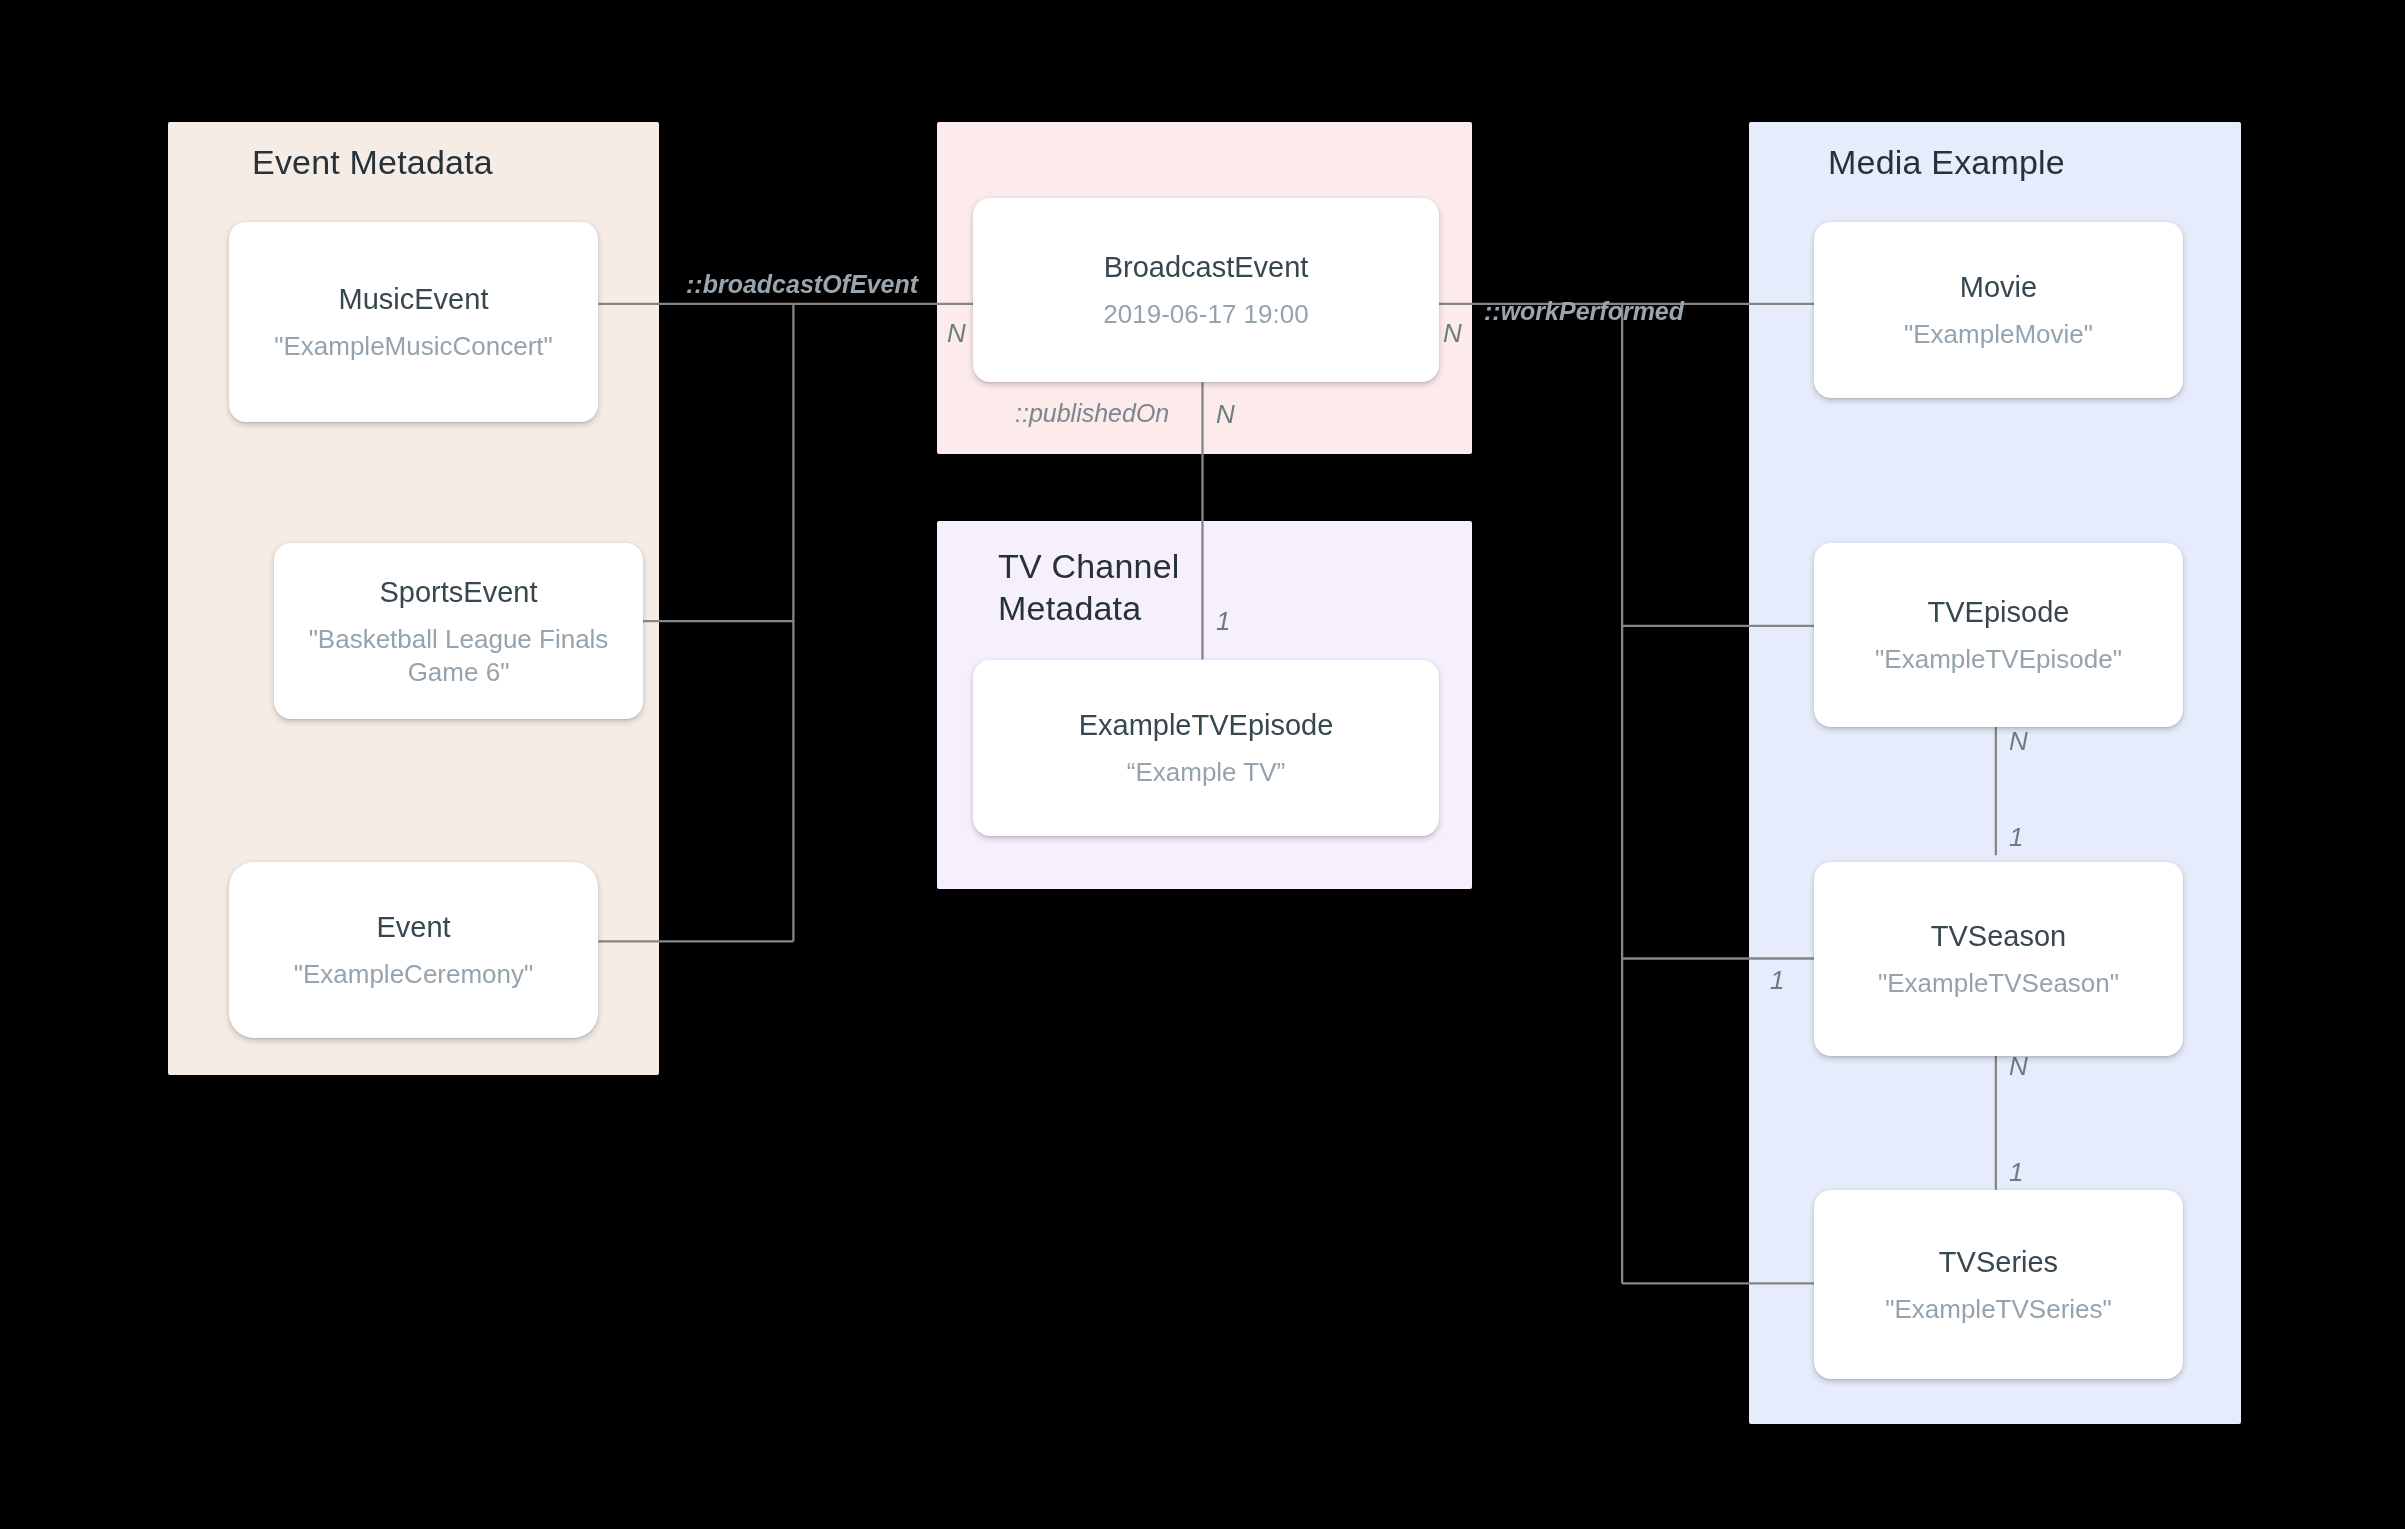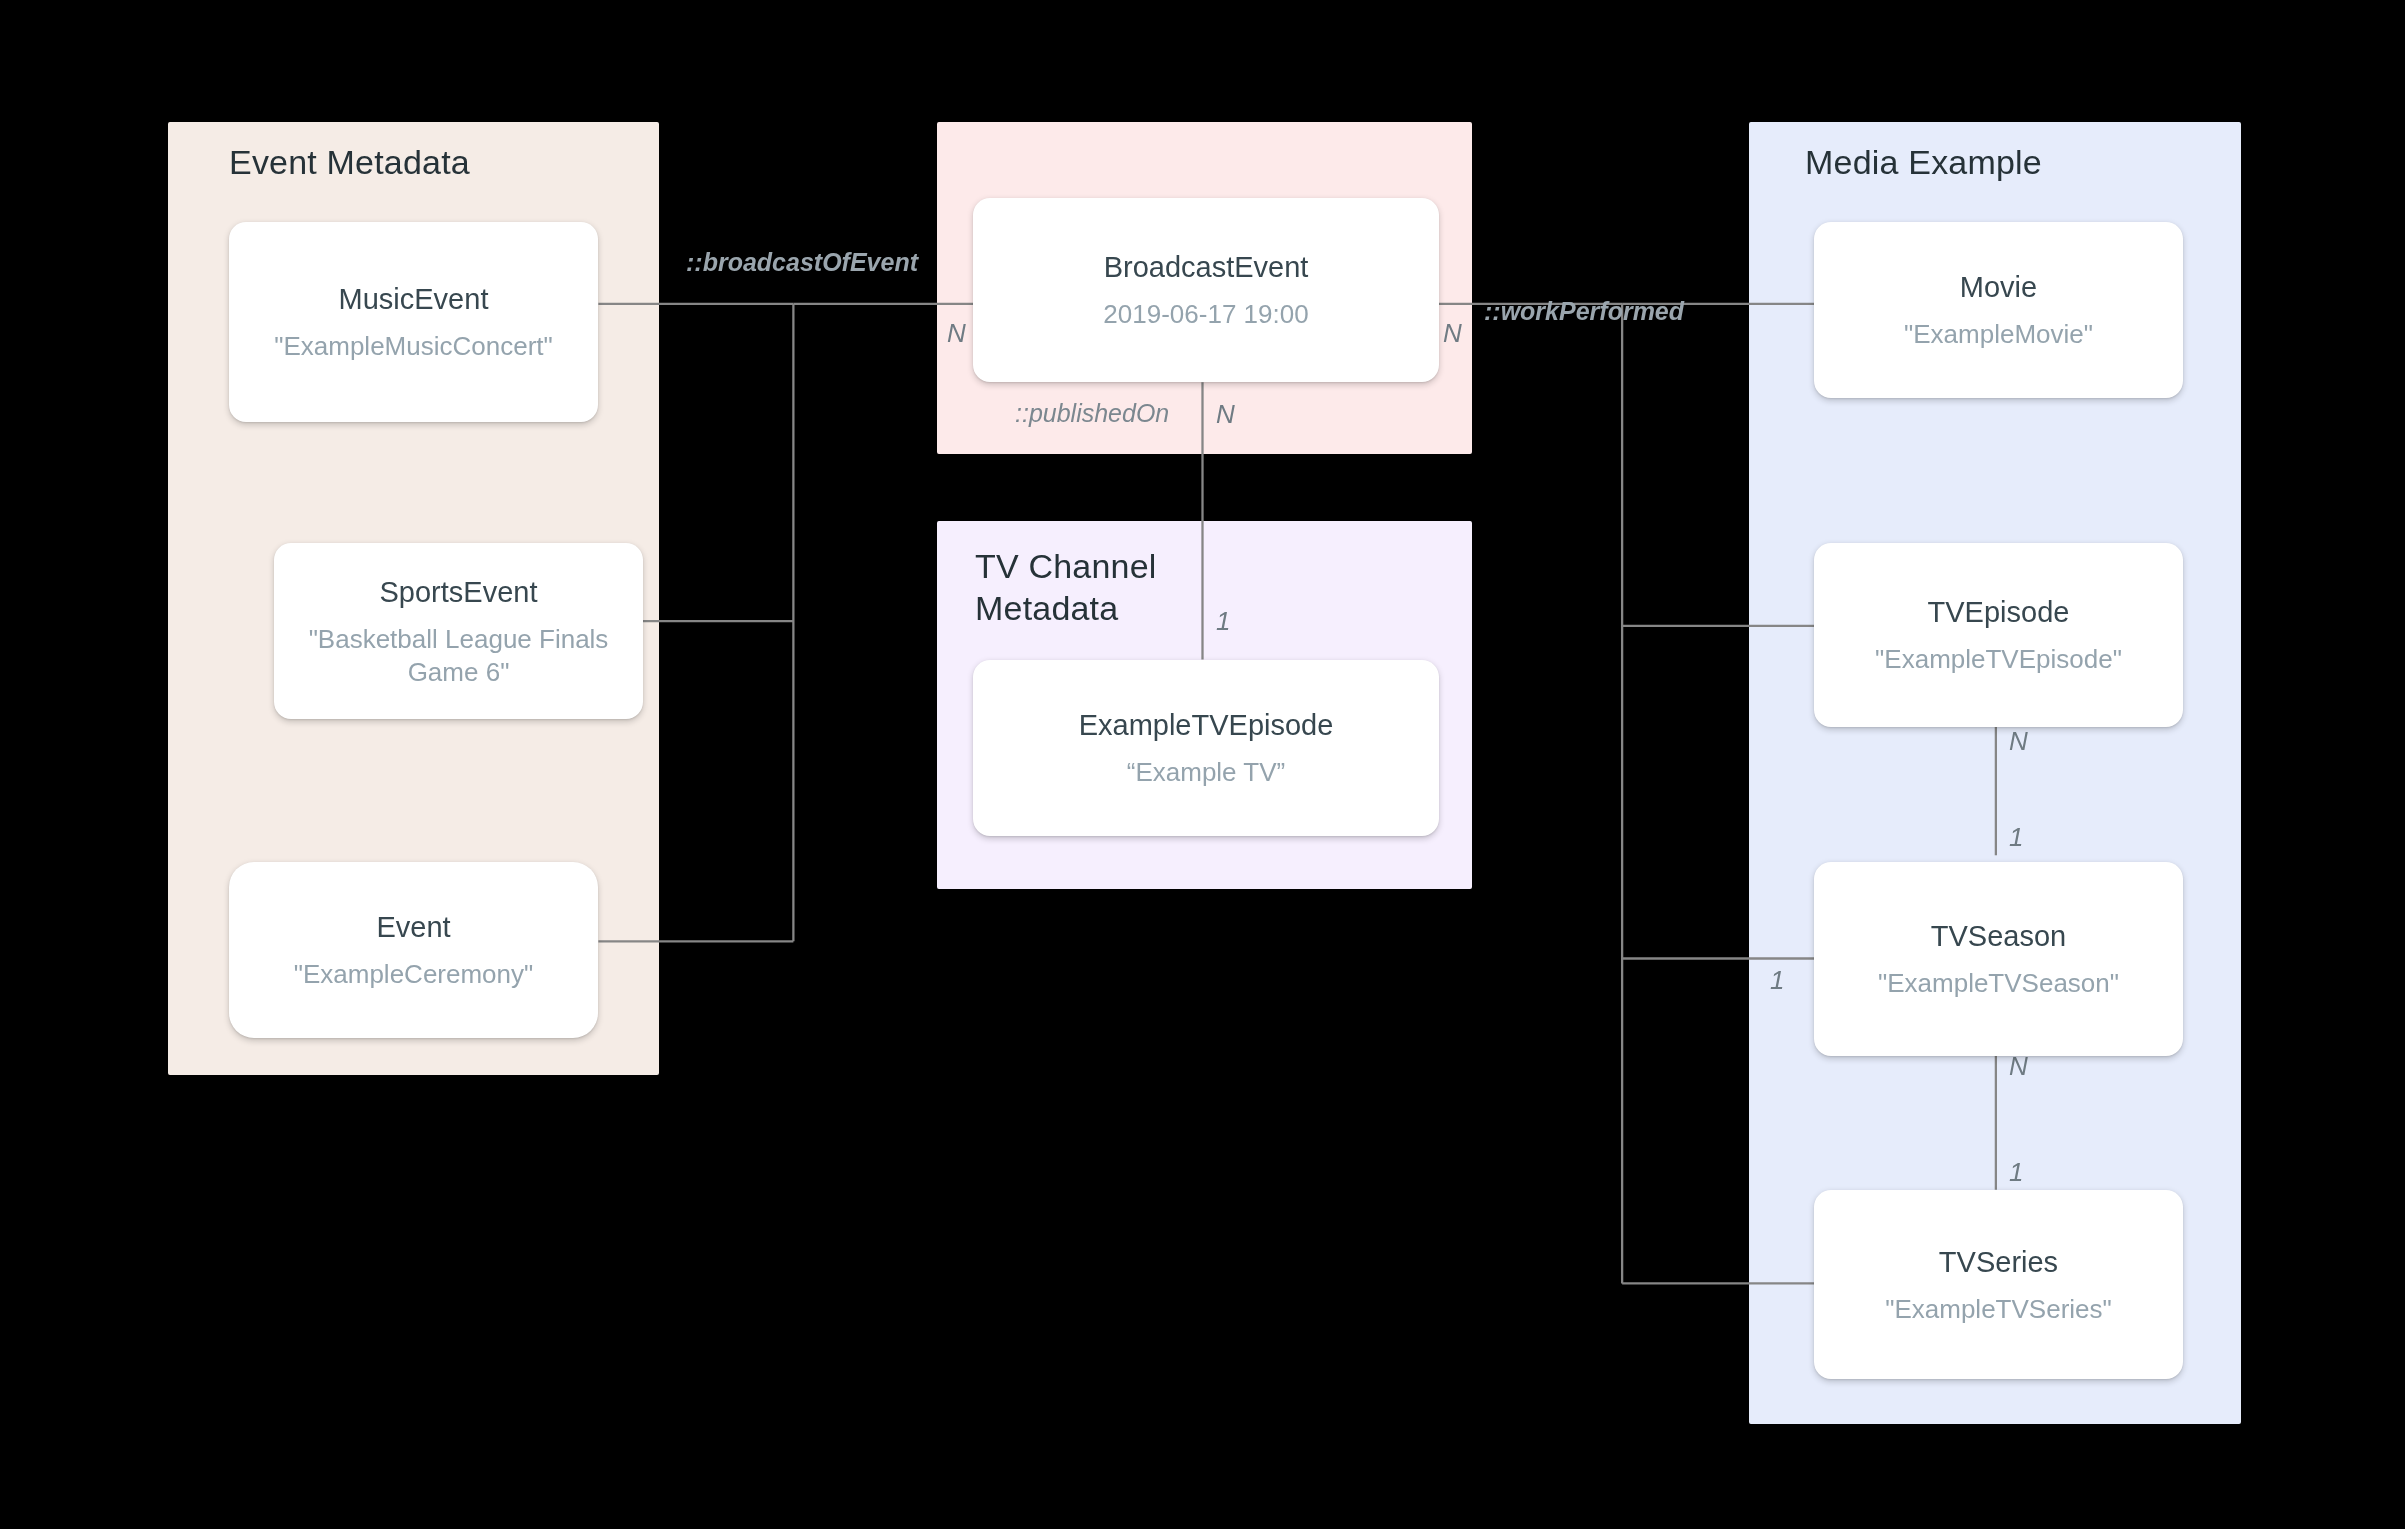--- a/index.html
+++ b/index.html
@@ -2,21 +2,21 @@
 <html><head>
 <meta charset="utf-8">
 <style>
   html,body{margin:0;padding:0;background:#000;}
   body{width:2405px;height:1529px;position:relative;overflow:hidden;
        font-family:"Liberation Sans","DejaVu Sans",sans-serif;}
   #stage{position:absolute;left:0;top:0;width:2405px;height:1529px;background:#000;}
 
   .panel{position:absolute;border-radius:1.9px;}
   .panel-title{position:absolute;color:#263238;font-size:34px;line-height:42px;
-               letter-spacing:0.2px;white-space:pre-line;}
+               letter-spacing:0.2px;white-space:pre-line;margin-left:23px;}
 
   .card{position:absolute;background:#ffffff;border-radius:17px;
         box-shadow:0 2.9px 6.7px rgba(0,0,0,.18), 0 1px 1.9px rgba(0,0,0,.10);
         display:flex;flex-direction:column;align-items:center;justify-content:center;
         text-align:center;box-sizing:border-box;padding:9.6px 17px;}
   .card .ctitle{color:#37474f;font-size:29px;line-height:36px;}
   .card .csub{color:#94a3ad;font-size:26px;line-height:32.5px;margin-top:13.4px;}
 
   svg.edges{position:absolute;left:0;top:0;width:2405px;height:1529px;overflow:visible;}
   svg.edges line, svg.edges path{stroke:#868686;stroke-width:2.4;fill:none;}
@@ -57,21 +57,21 @@
     <line x1="1697" y1="318" x2="1697" y2="1343"></line>
     <line x1="1697" y1="318" x2="1898" y2="318"></line>
     <line x1="1697" y1="655" x2="1898" y2="655"></line>
     <line x1="1697" y1="1003" x2="1898" y2="1003"></line>
     <line x1="1697" y1="1343" x2="1898" y2="1343"></line>
 
     <line x1="2088" y1="760" x2="2088" y2="895"></line>
     <line x1="2088" y1="1105" x2="2088" y2="1245"></line>
   </svg>
 
-  <div class="elabel" style="left:686px;top:248px;text-align:right;">::broadcastOfEvent</div>
+  <div class="elabel" style="left:686px;top:270px;text-align:right;">::broadcastOfEvent</div>
   <div class="elabel" style="left:1484px;top:262px;margin-top:35px;">::workPerformed</div>
   <div class="card-lbl" style="left:1015px;top:399px;">::publishedOn</div>
 
   <div class="cardin" style="left:947px;top:318px;">N</div>
   <div class="cardin" style="left:1443px;top:318px;">N</div>
   <div class="cardin" style="left:1216px;top:399px;">N</div>
   <div class="cardin" style="left:616px;top:593px;">1</div>
   <div class="cardin" style="left:1216px;top:606px;">1</div>
   <div class="cardin" style="left:2009px;top:726px;">N</div>
   <div class="cardin" style="left:2009px;top:822px;">1</div>

